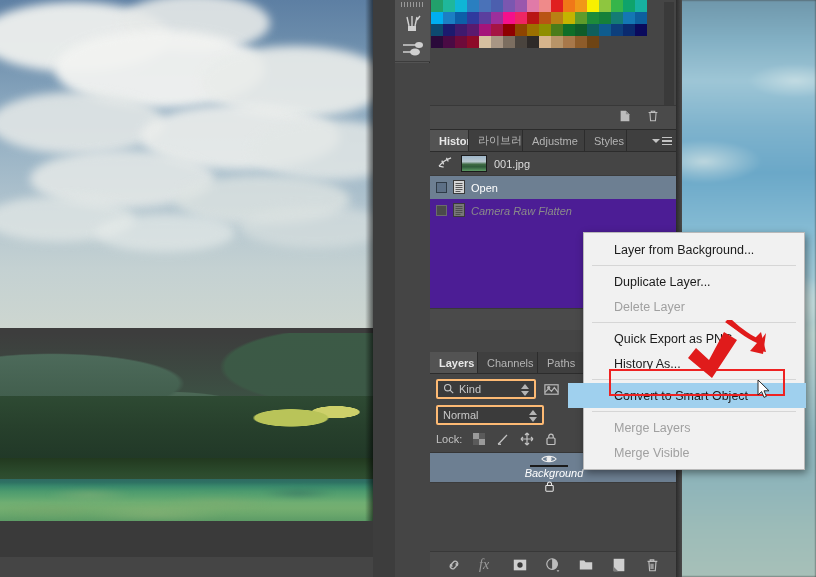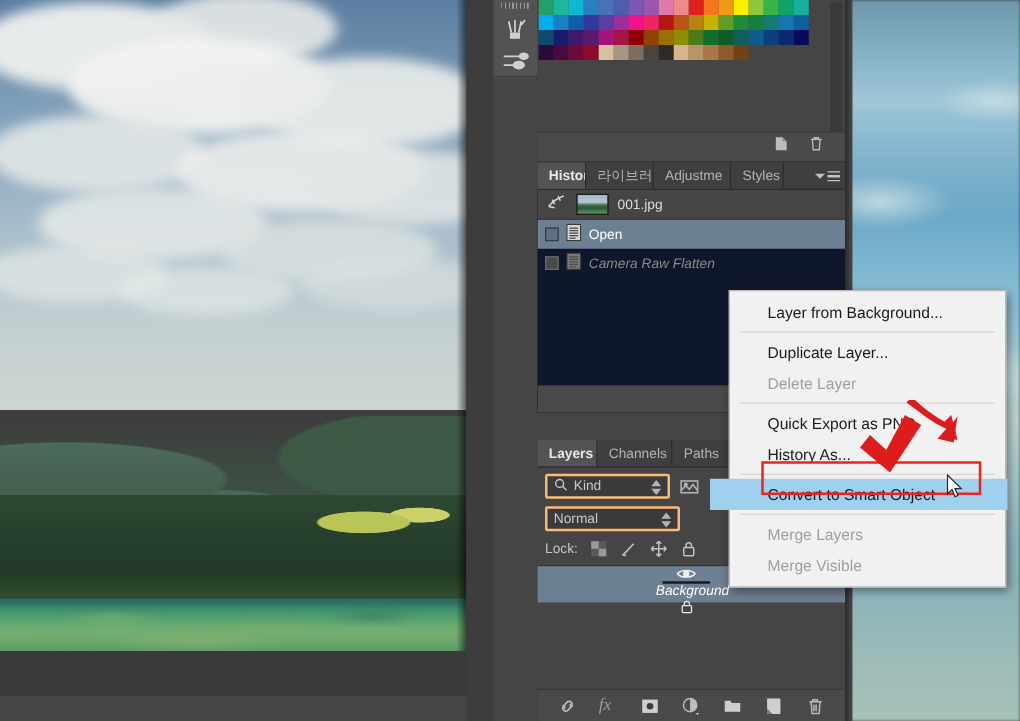--- a/index.html
+++ b/index.html
@@ -151,21 +151,21 @@
   }
   .tab.active { background:#535353; color:#e8e8e8; font-weight:bold; }
   .panel-menu {
     position:absolute; right:4px; top:3px; width:20px; height:16px;
     display:flex; align-items:center; gap:2px;
   }
   .pm-caret { width:0;height:0;border-left:4px solid transparent;border-right:4px solid transparent;border-top:4px solid #c3c3c3;}
   .pm-lines { display:flex; flex-direction:column; gap:2px; }
   .pm-lines i { display:block; width:10px; height:1.5px; background:#c3c3c3; }
 
-  .hist-body { position:relative; height:178px; background:#0f172a; overflow:hidden; }
+  .hist-body { position:relative; height:178px; background:#4c1d95; overflow:hidden; }
   .hist-src {
     height:24px; display:flex; align-items:center; gap:7px; padding-left:7px;
     background:#454545; border-bottom:1px solid #3b3b3b;
   }
   .hist-thumb {
     width:26px; height:17px; border:1px solid #1b1b1b;
     background: linear-gradient(180deg,#9fb6c9 0%, #b9c8cf 38%, #3f6b44 55%, #2f5a3a 72%, #5d9a64 100%);
   }
   .hist-src-name { font-size:11px; color:#dcdcdc; }
   .hist-row {

